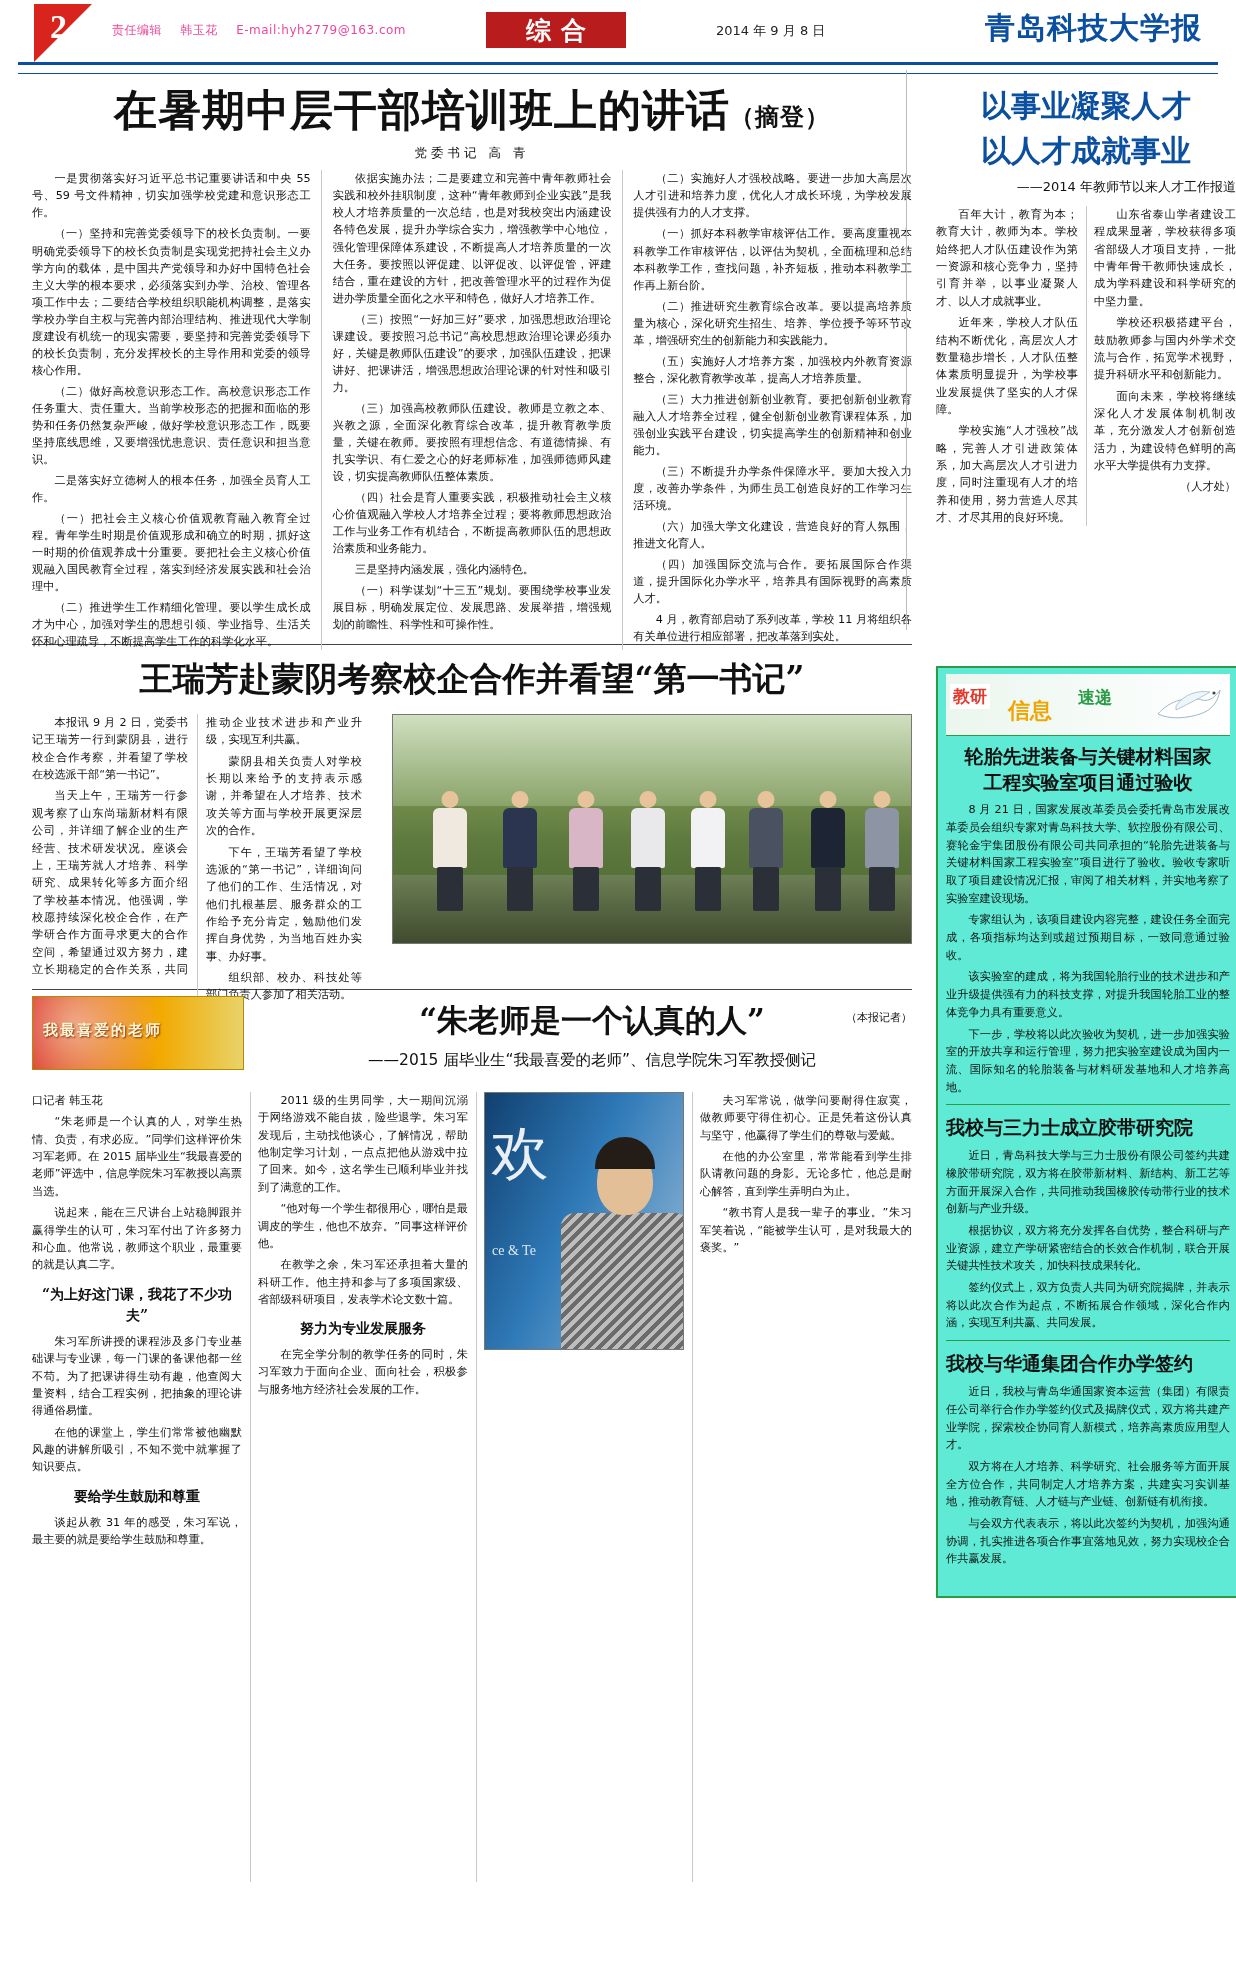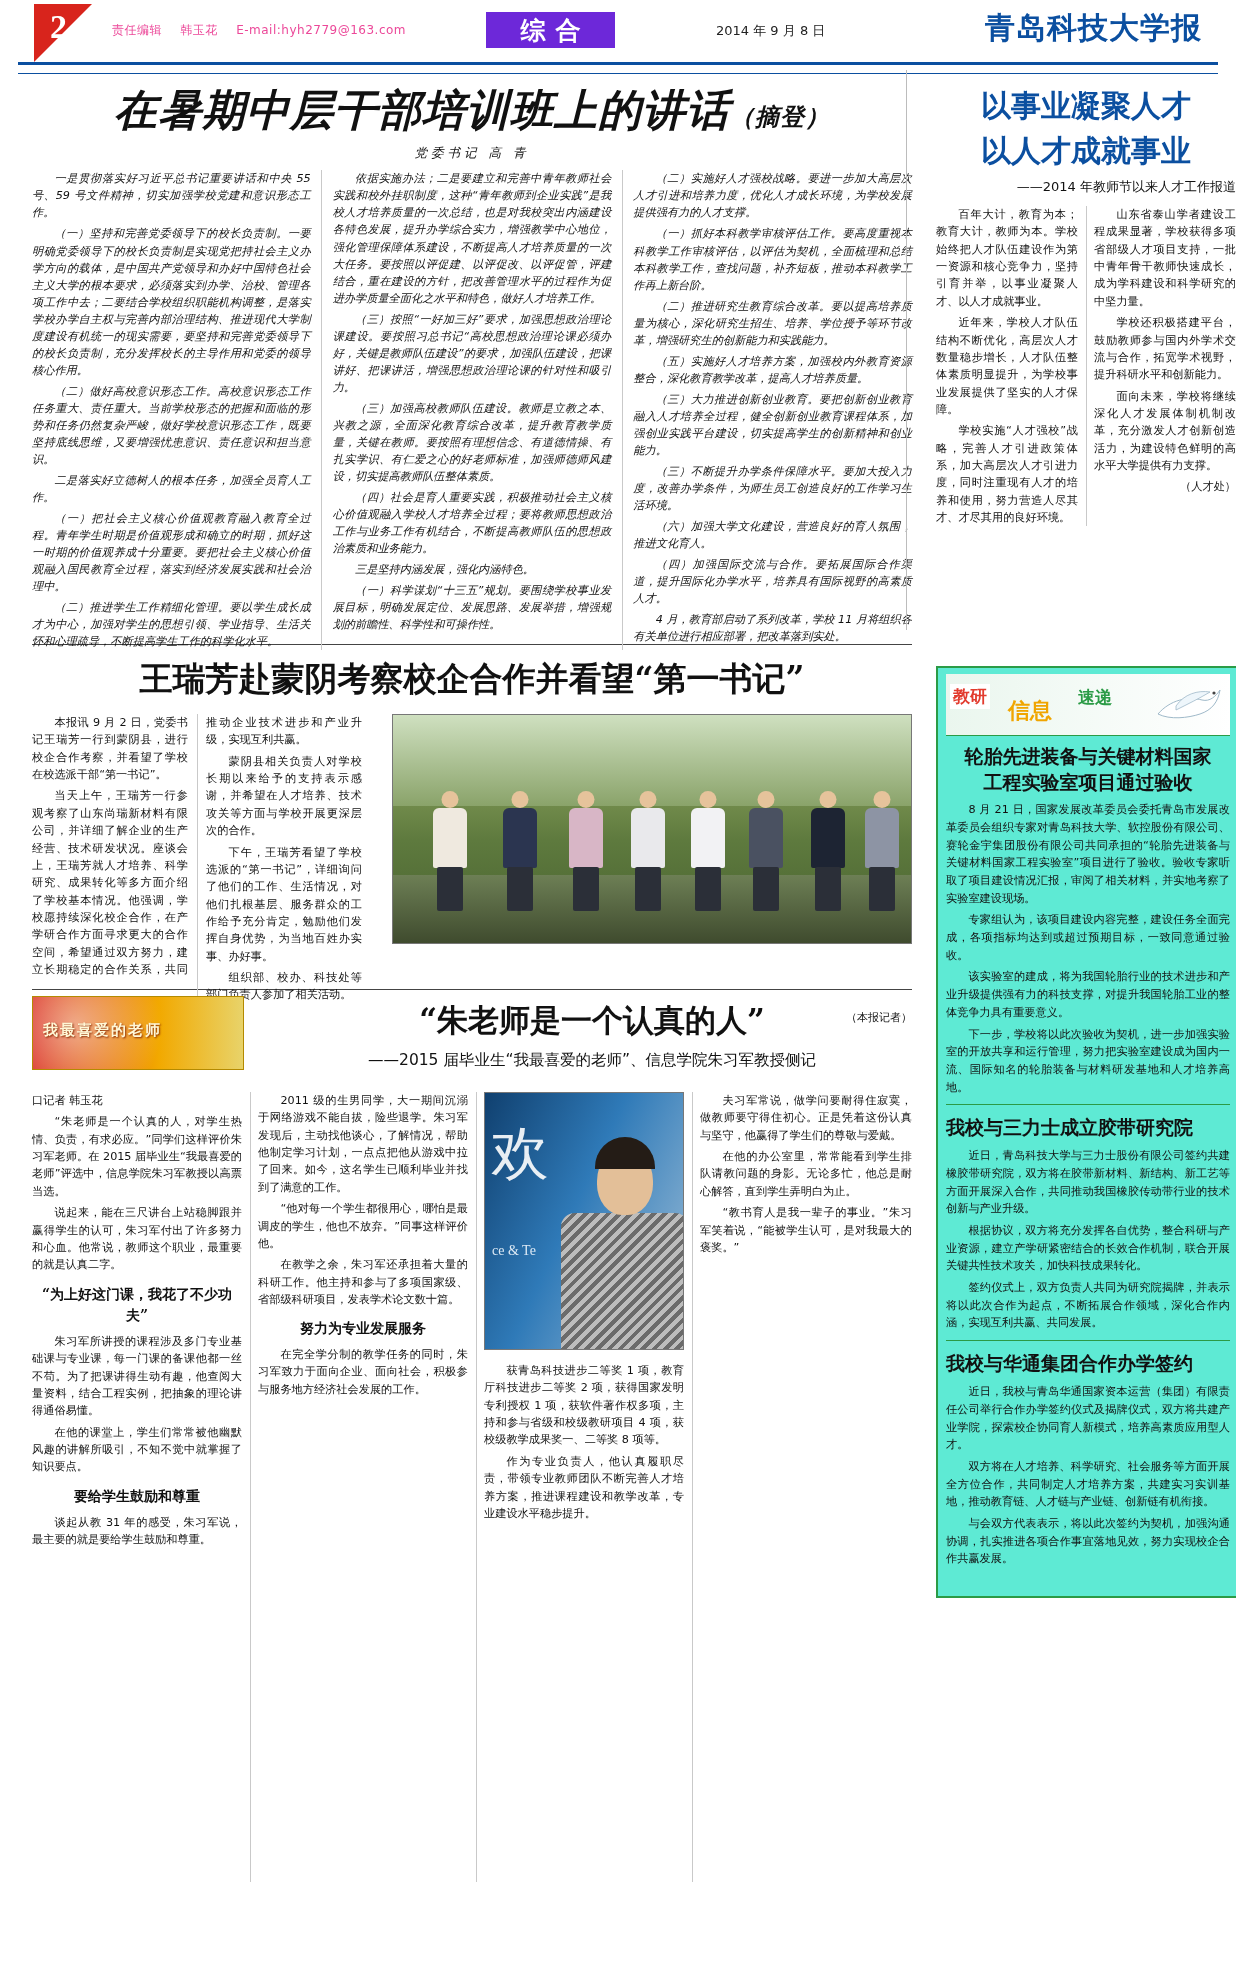--- a/index.html
+++ b/index.html
@@ -25,22 +25,22 @@
     font-size:34px; font-weight:bold; color:#ffffff;
     font-family:"Liberation Serif", serif;
   }
   .editor-line {
     position:absolute; left:96px; top:22px;
     font-size:12px; color:#ec4899; letter-spacing:0.5px;
   }
   .editor-line span { margin-right:14px; }
   .section-badge {
     position:absolute; left:470px; top:12px;
-    width:129px; height:36px;
-    background:#6d28d9;
+    width:140px; height:36px;
+    background:#b91c1c;
     display:flex; align-items:center; justify-content:center;
     color:#fff; font-size:25px; font-weight:bold; letter-spacing:10px;
     text-indent:10px;
     font-family:"DejaVu Sans", sans-serif;
   }
   .issue-date {
     position:absolute; left:700px; top:22px;
     font-size:13px; color:#222;
   }
   .paper-name {
@@ -51,21 +51,21 @@
   }
   .mast-rule { height:3px; background:#0b4fa0; margin:0 2px 8px 2px; }
   .mast-rule2 { height:1px; background:#0b4fa0; margin:2px 2px 6px 2px; }
 
   
   .vrule { position:absolute; width:1px; background:#bcbcbc; }
   .hrule { height:1px; background:#444; }
 
   
   .top-zone { position:relative; height:560px; }
-  .left-top { position:absolute; left:16px; top:0; width:880px;font-style:italic; }
+  .left-top { position:absolute; left:16px; top:0; width:880px; }
   .right-top { position:absolute; left:920px; top:0; width:300px; }
 
   .headline-main {
     font-family:"DejaVu Serif", serif;
     font-size:43px; font-weight:bold; letter-spacing:1px;
     text-align:center; margin:6px 0 2px 0; line-height:1.15;
   }
   .headline-main .sub { font-size:24px; font-weight:bold; }
   .byline {
     text-align:center; font-size:12.5px; margin:10px 0 8px 0; letter-spacing:4px;
@@ -379,24 +379,20 @@
 
         <div class="portrait">
           <div class="banner"></div>
           <div class="bigchar">欢</div>
           <div class="small-en">ce &amp; Te</div>
           <div class="man-body"></div>
           <div class="man-head"></div>
           <div class="man-hair"></div>
         </div>
 
-        <div class="low-col lc3">
-          <p>获青岛科技进步二等奖 1 项，教育厅科技进步二等奖 2 项，获得国家发明专利授权 1 项，获软件著作权多项，主持和参与省级和校级教研项目 4 项，获校级教学成果奖一、二等奖 8 项等。</p>
-          <p>作为专业负责人，他认真履职尽责，带领专业教师团队不断完善人才培养方案，推进课程建设和教学改革，专业建设水平稳步提升。</p>
-        </div>
 
         <div class="low-col lc4">
           <p>夫习军常说，做学问要耐得住寂寞，做教师要守得住初心。正是凭着这份认真与坚守，他赢得了学生们的尊敬与爱戴。</p>
           <p>在他的办公室里，常常能看到学生排队请教问题的身影。无论多忙，他总是耐心解答，直到学生弄明白为止。</p>
           <p>“教书育人是我一辈子的事业。”朱习军笑着说，“能被学生认可，是对我最大的褒奖。”</p>
         </div>
 
       </div>
     </div>
 

